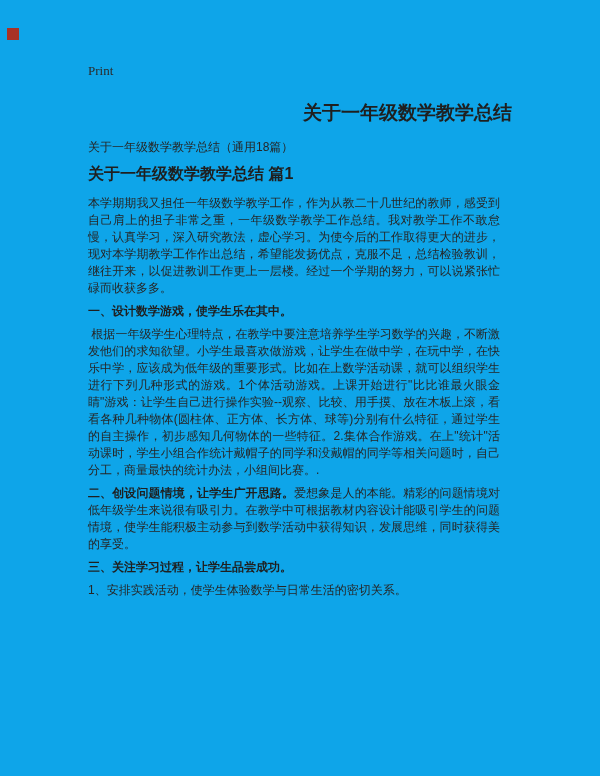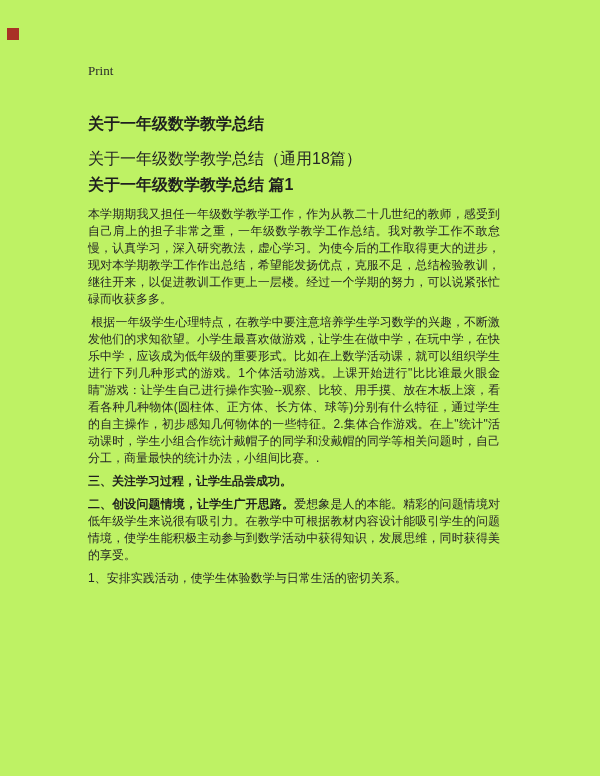--- a/index.html
+++ b/index.html
@@ -1,44 +1,44 @@
 <!DOCTYPE html>
 <html><head>
 <meta charset="utf-8">
 <style>
   html,body{margin:0;padding:0;background:#ffffff;}
   .page{
     position:relative;
     width:600px;height:776px;
-    background:#bef264;
+    background:#0ea5e9;
     overflow:hidden;
     font-family:"Liberation Sans", sans-serif;
     color:#262626;
   }
   .marker{
     position:absolute;left:7px;top:28px;
     width:12px;height:12px;
     background:#a93226;
   }
   .print{
     position:absolute;left:88px;top:63px;
     font-family:"Liberation Serif", serif;
     font-size:13px;line-height:15px;color:#2b2b2b;
     cursor:pointer;
   }
   .doc{
     position:absolute;left:88px;top:96px;width:424px;
   }
   .title{
-    font-size:16px;line-height:24px;font-weight:bold;
-    text-align:left;color:#1f1f1f;
-    margin:16px 0 14px 0;
+    font-size:19px;line-height:24px;font-weight:bold;
+    text-align:right;color:#1f1f1f;
+    margin:5px 0 14px 0;
   }
   .subtitle{
-    font-size:16px;line-height:17px;
+    font-size:12px;line-height:17px;
     margin:0 0 9px 0;
   }
   .sec-title{
     font-size:16px;line-height:17px;font-weight:bold;
     color:#1f1f1f;
     margin:0 0 13px 0;
   }
   .block{
     font-size:12px;line-height:17px;
     text-align:justify;
@@ -59,28 +59,29 @@
   <div class="doc">
 
     <h1 class="title">关于一年级数学教学总结</h1>
 
     <div class="subtitle">关于一年级数学教学总结（通用18篇）</div>
 
     <div class="sec-title">关于一年级数学教学总结 篇1</div>
 
     <div class="block">本学期期我又担任一年级数学教学工作，作为从教二十几世纪的教师，感受到自己肩上的担子非常之重，一年级数学教学工作总结。我对教学工作不敢怠慢，认真学习，深入研究教法，虚心学习。为使今后的工作取得更大的进步，现对本学期教学工作作出总结，希望能发扬优点，克服不足，总结检验教训，继往开来，以促进教训工作更上一层楼。经过一个学期的努力，可以说紧张忙碌而收获多多。</div>
 
+    <div class="block bold">一、设计数学游戏，使学生乐在其中。</div>
 
     <div class="block">&nbsp;根据一年级学生心理特点，在教学中要注意培养学生学习数学的兴趣，不断激发他们的求知欲望。小学生最喜欢做游戏，让学生在做中学，在玩中学，在快乐中学，应该成为低年级的重要形式。比如在上数学活动课，就可以组织学生进行下列几种形式的游戏。1个体活动游戏。上课开始进行"比比谁最火眼金睛"游戏：让学生自己进行操作实验--观察、比较、用手摸、放在木板上滚，看看各种几种物体(圆柱体、正方体、长方体、球等)分别有什么特征，通过学生的自主操作，初步感知几何物体的一些特征。2.集体合作游戏。在上"统计"活动课时，学生小组合作统计戴帽子的同学和没戴帽的同学等相关问题时，自己分工，商量最快的统计办法，小组间比赛。.</div>
-
-    <div class="block bold">三、关注学习过程，让学生品尝成功。</div>
 
     <div class="block">
       <span class="bold">二、创设问题情境，让学生广开思路。</span><span>爱想象是人的本能。精彩的问题情境对低年级学生来说很有吸引力。在教学中可根据教材内容设计能吸引学生的问题情境，使学生能积极主动参与到数学活动中获得知识，发展思维，同时获得美的享受。</span>
     </div>
+
+    <div class="block bold">三、关注学习过程，让学生品尝成功。</div>
 
 
 
 
     <div class="block">1、安排实践活动，使学生体验数学与日常生活的密切关系。</div>
 
 
   </div>
 </div>
 

